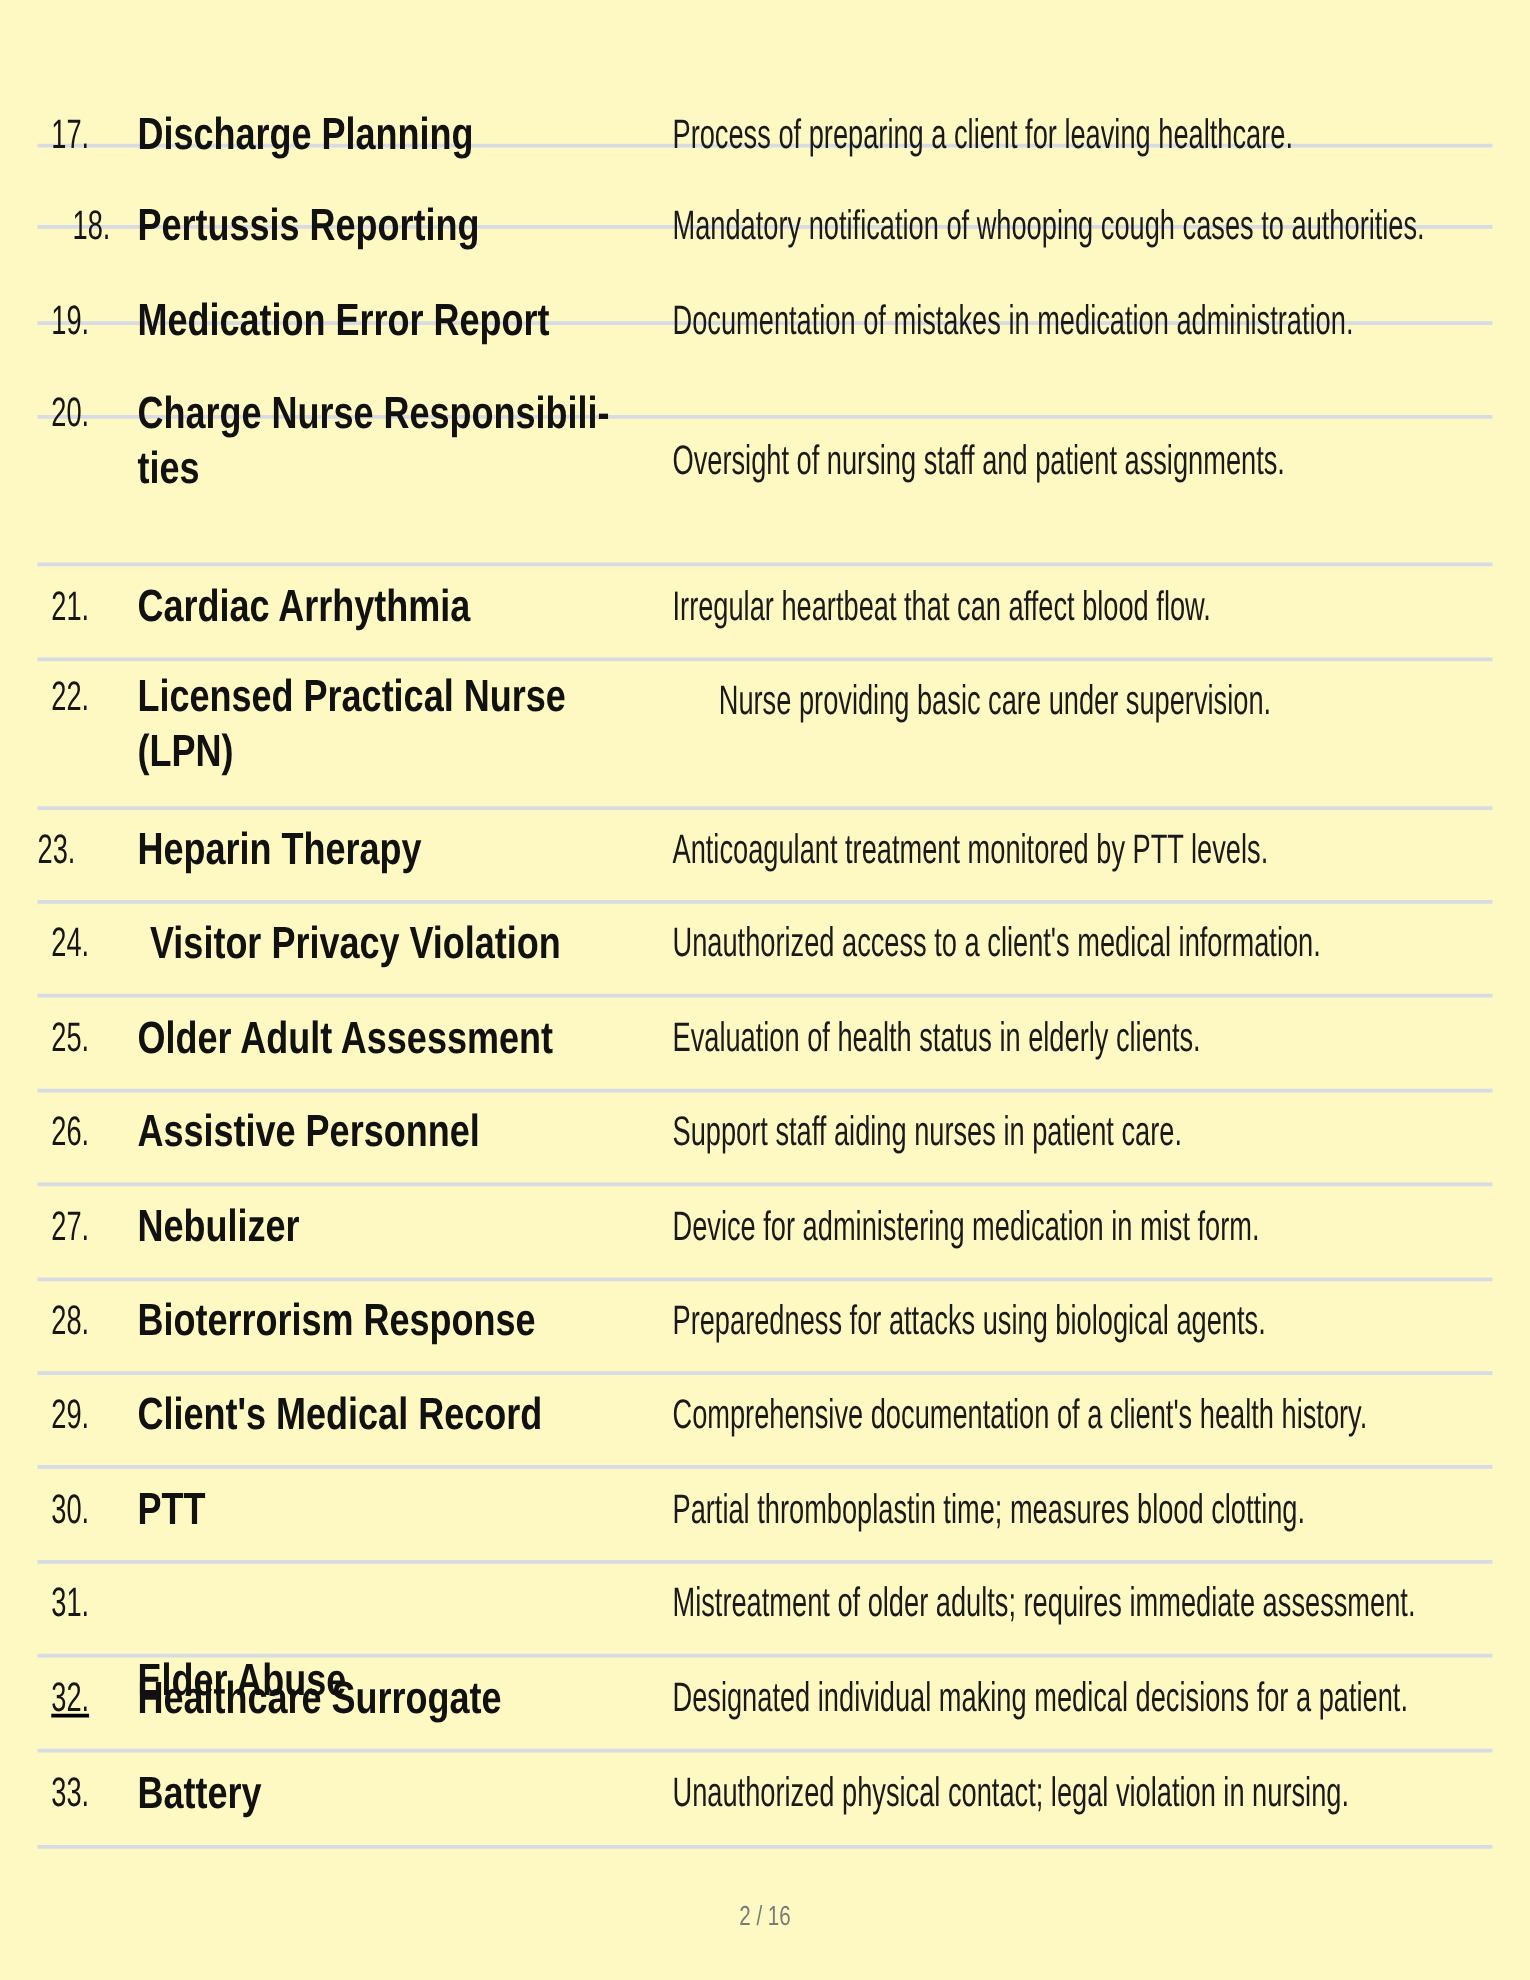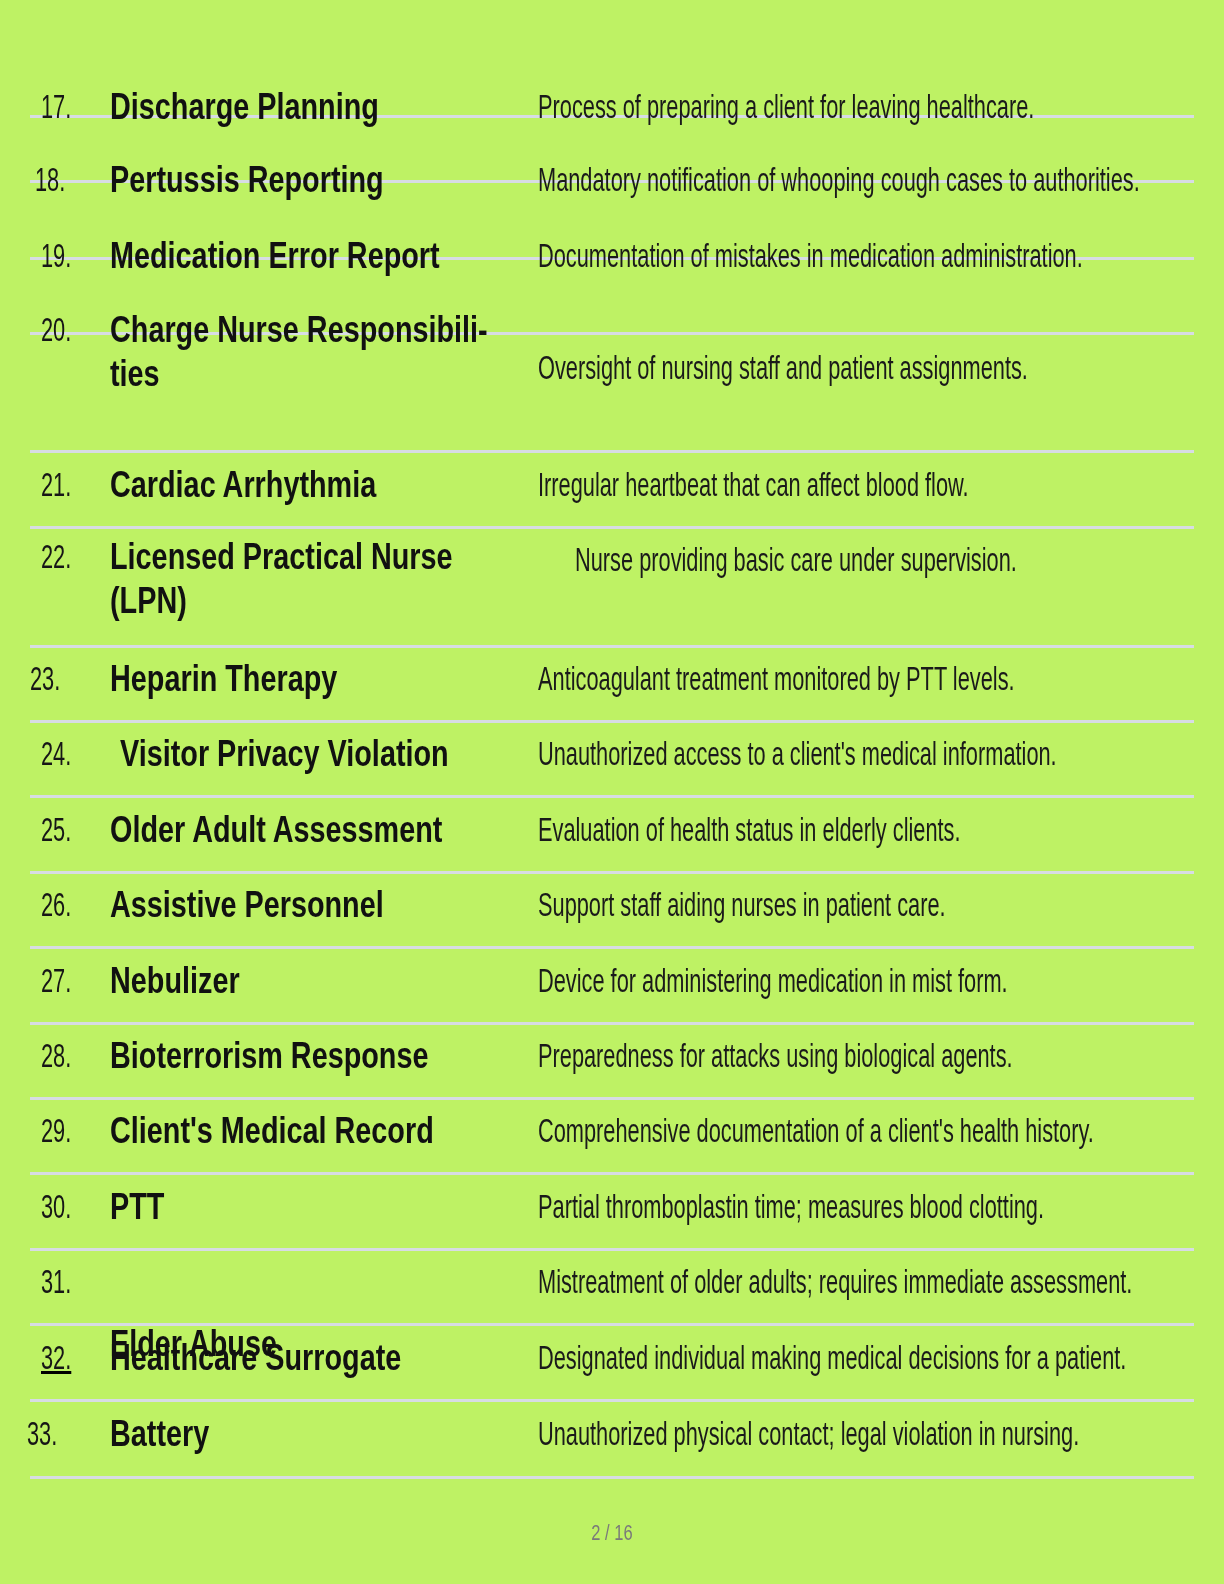--- a/index.html
+++ b/index.html
@@ -1,19 +1,19 @@
 <!DOCTYPE html>
 <html><head>
 <meta charset="utf-8">
 <style>
   html,body{margin:0;padding:0;background:#ffffff;}
   .page{
     position:relative;
     width:1224px;height:1584px;
-    background:#bef264;
+    background:#fef9c3;
     overflow:hidden;
     font-family:"Liberation Sans", sans-serif;
   }
   .sep{
     position:absolute;
     height:3px;
     background:#d7dce4;
   }
   .cell{position:absolute;}
   .cell > .inner{
@@ -76,21 +76,21 @@
         <div class="inner">17.</div>
       </div>
       <div class="cell term" style="left: 110px; top: 107px;">
         <div class="inner">
           <div>Discharge Planning</div>
         </div>
       </div>
       <div class="cell def" style="left: 538px; top: 107px;">
         <div class="inner">Process of preparing a client for leaving healthcare.</div>
       </div>
-      <div class="cell num" style="left: 35px; top: 180px;">
+      <div class="cell num" style="left: 58px; top: 180px;">
         <div class="inner">18.</div>
       </div>
       <div class="cell term" style="left: 110px; top: 180px;">
         <div class="inner">
           <div>Pertussis Reporting</div>
         </div>
       </div>
       <div class="cell def" style="left: 538px; top: 180px;">
         <div class="inner">Mandatory notification of whooping cough cases to authorities.</div>
       </div>
@@ -243,21 +243,21 @@
         <div class="inner">32.</div>
       </div>
       <div class="cell term" style="left: 110px; top: 1358px;">
         <div class="inner">
           <div>Healthcare Surrogate</div>
         </div>
       </div>
       <div class="cell def" style="left: 538px; top: 1358px;">
         <div class="inner">Designated individual making medical decisions for a patient.</div>
       </div>
-      <div class="cell num" style="left: 27px; top: 1434px; text-align: right;">
+      <div class="cell num" style="left: 41px; top: 1434px; text-align: right;">
         <div class="inner">33.</div>
       </div>
       <div class="cell term" style="left: 110px; top: 1434px;">
         <div class="inner">
           <div>Battery</div>
         </div>
       </div>
       <div class="cell def" style="left: 538px; top: 1434px;">
         <div class="inner">Unauthorized physical contact; legal violation in nursing.</div>
       </div>

